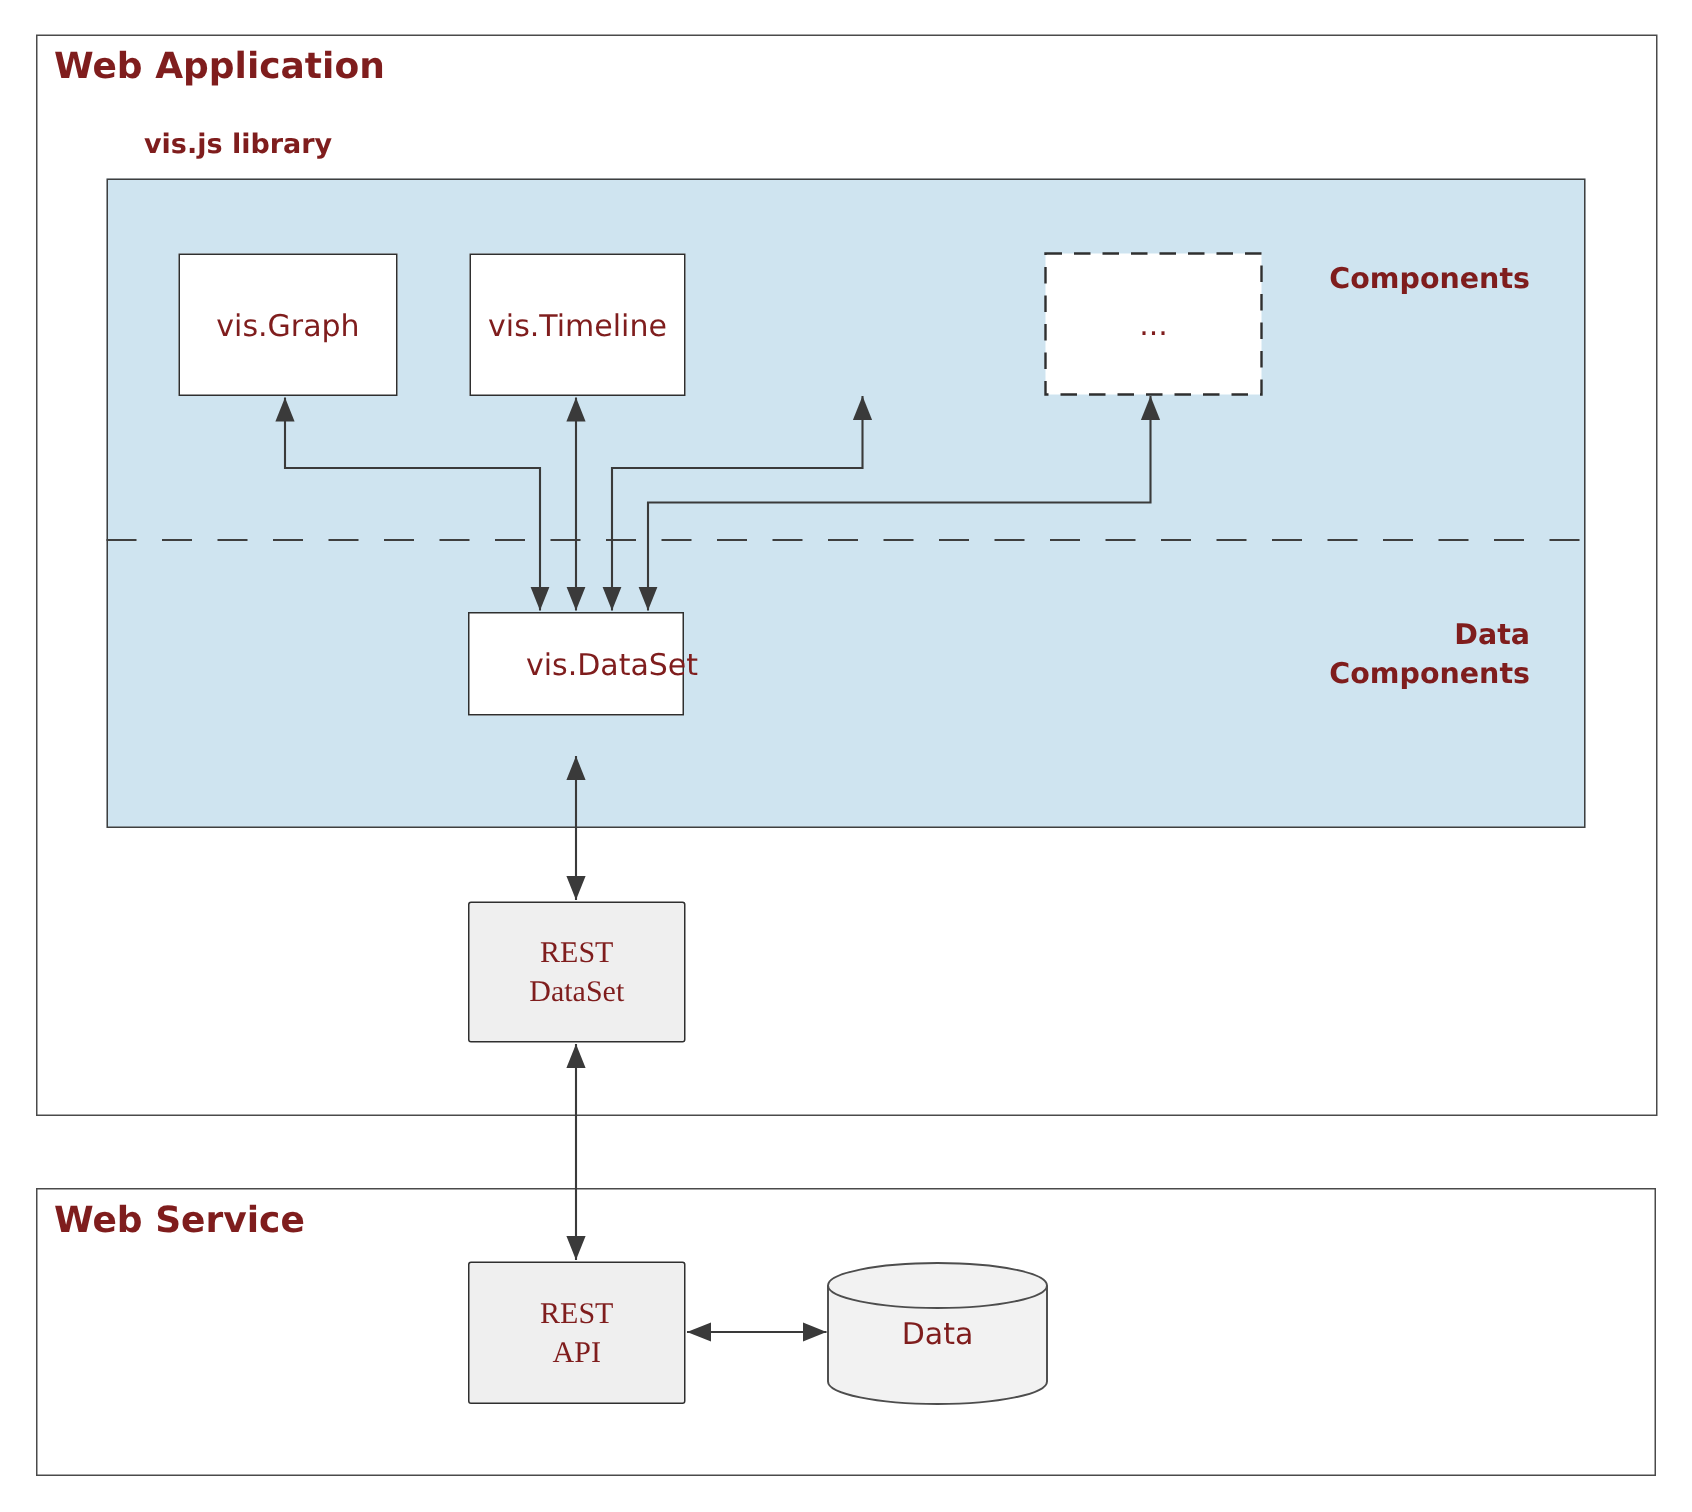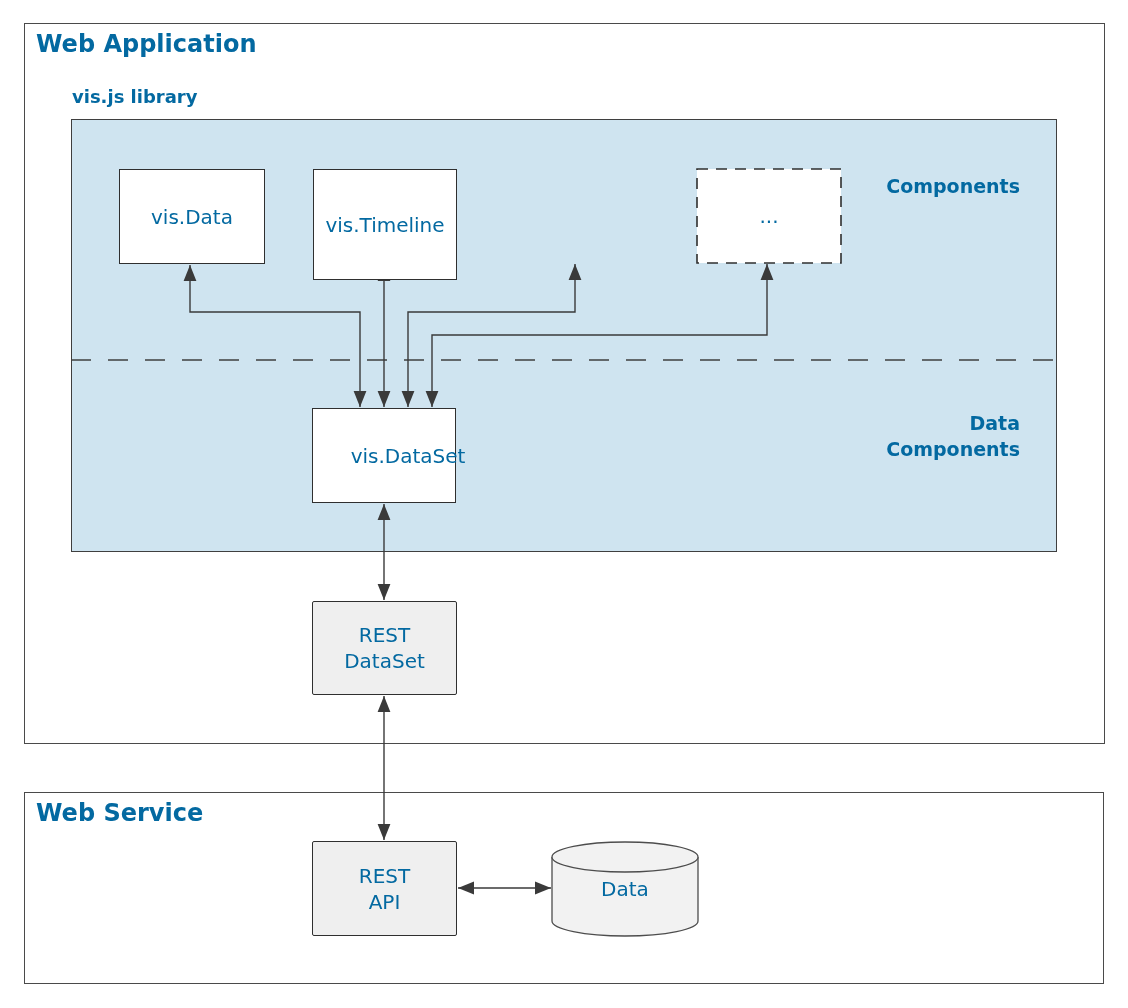--- a/index.html
+++ b/index.html
@@ -1,32 +1,32 @@
 <!DOCTYPE html>
 <html><head>
 <meta charset="utf-8">
 <style>
   html,body{margin:0;padding:0;background:#ffffff;}
   #canvas{
     position:relative;width:1128px;height:1008px;background:#ffffff;
-    font-family:"DejaVu Sans","Liberation Sans",sans-serif;color:#0369a1;
+    font-family:"DejaVu Sans","Liberation Sans",sans-serif;color:#7f1d1d;
     overflow:hidden;
   }
   .abs{position:absolute;box-sizing:border-box;}
   .container-box{border:1.5px solid #4a4a4a;background:#ffffff;}
   .library-panel{background:#cfe4f0;border:1px solid #3f3f3f;}
   .section-title{font-weight:bold;font-size:24px;line-height:28px;white-space:nowrap;}
   .sub-title{font-weight:bold;font-size:18px;line-height:22px;white-space:nowrap;}
   .node{
     border:1.5px solid #2f2f2f;background:#ffffff;
     display:flex;align-items:center;justify-content:center;
     font-size:20px;line-height:26px;text-align:center;
   }
   .node.gray{background:#efefef;border-radius:2px;}
-  .node .stack span{display:block;}
+  .node .stack span{display:block;font-family:Liberation Serif, serif;}
   .ghost-label{
     display:flex;align-items:center;justify-content:center;
     font-size:20px;background:transparent;border:none;
   }
   .zone-label{
     font-weight:bold;font-size:19px;line-height:26px;text-align:right;
   }
   .zone-label span{display:block;}
   svg.overlay{position:absolute;top:0;left:0;pointer-events:none;}
 </style>
@@ -64,36 +64,36 @@
 
     <rect x="697" y="169" width="144" height="94" fill="#ffffff" stroke="#2f2f2f" stroke-width="1.6" stroke-dasharray="11,8"></rect>
 
     <g>
       <path d="M552,857 L552,921 C552,929.3 584.7,936 625,936 C665.3,936 698,929.3 698,921 L698,857" fill="#f2f2f2" stroke="#4d4d4d" stroke-width="1.3"></path>
       <ellipse cx="625" cy="857" rx="73" ry="15" fill="#f2f2f2" stroke="#4d4d4d" stroke-width="1.3"></ellipse>
     </g>
   </svg>
 
   <div class="abs section-title" style="left:36px;top:30px;">Web Application</div>
-  <div class="abs sub-title" style="left:72px;top:86px;">vis.js library</div>
+  <div class="abs sub-title" style="left:96px;top:86px;">vis.js library</div>
   <div class="abs section-title" style="left:36px;top:799px;">Web Service</div>
 
   <div class="abs zone-label" style="left:810px;top:173px;width:210px;">
     <span>Components</span>
   </div>
   <div class="abs zone-label" style="left:810px;top:410px;width:210px;">
     <span>Data</span>
     <span>Components</span>
   </div>
 
-  <div class="abs node" style="left:119px;top:169px;width:146px;height:95px;">vis.Data</div>
-  <div class="abs node" style="left:313px;top:169px;width:144px;height:111px;">vis.Timeline</div>
+  <div class="abs node" style="left:119px;top:169px;width:146px;height:95px;">vis.Graph</div>
+  <div class="abs node" style="left:313px;top:169px;width:144px;height:95px;">vis.Timeline</div>
   <div class="abs ghost-label" style="left:697px;top:169px;width:144px;height:94px;">...</div>
 
-  <div class="abs node" style="left:312px;top:408px;width:144px;height:95px;padding-left:48px;">vis.DataSet</div>
+  <div class="abs node" style="left:312px;top:408px;width:144px;height:69px;padding-left:48px;">vis.DataSet</div>
 
   <div class="abs node gray" style="left:312px;top:601px;width:145px;height:94px;">
     <div class="stack">
       <span>REST</span>
       <span>DataSet</span>
     </div>
   </div>
 
   <div class="abs node gray" style="left:312px;top:841px;width:145px;height:95px;">
     <div class="stack">

